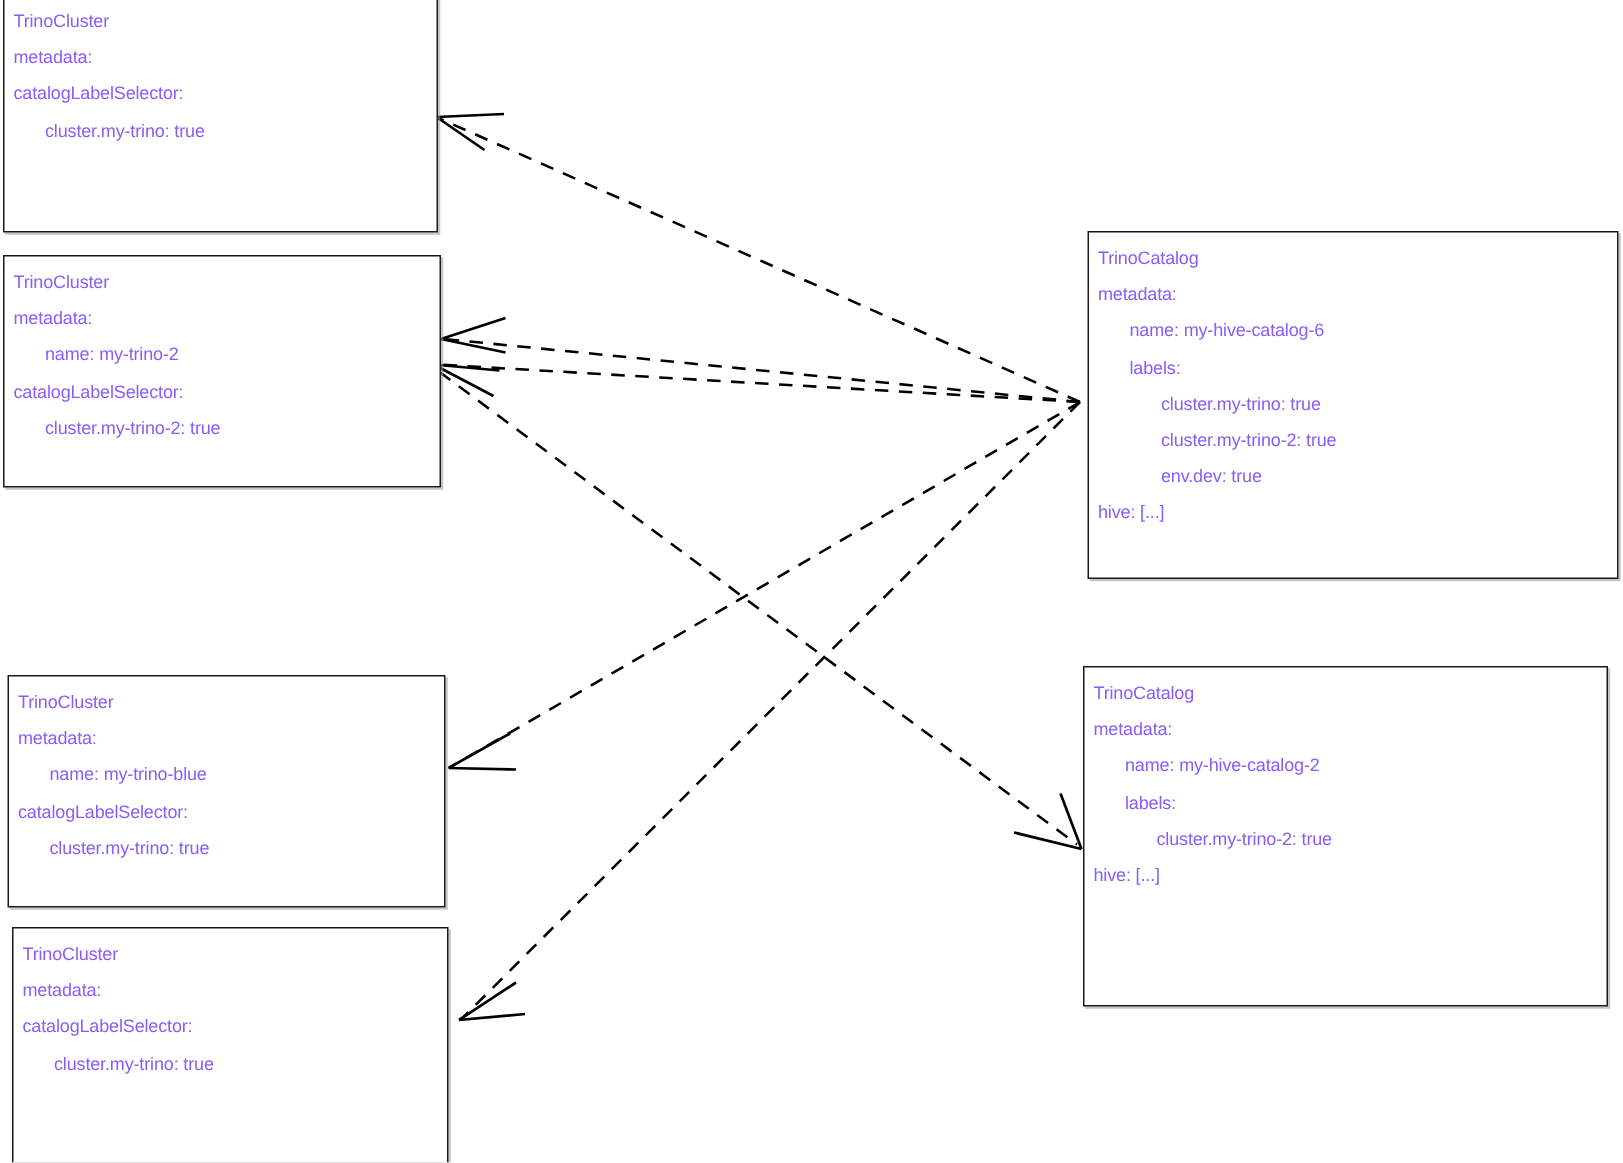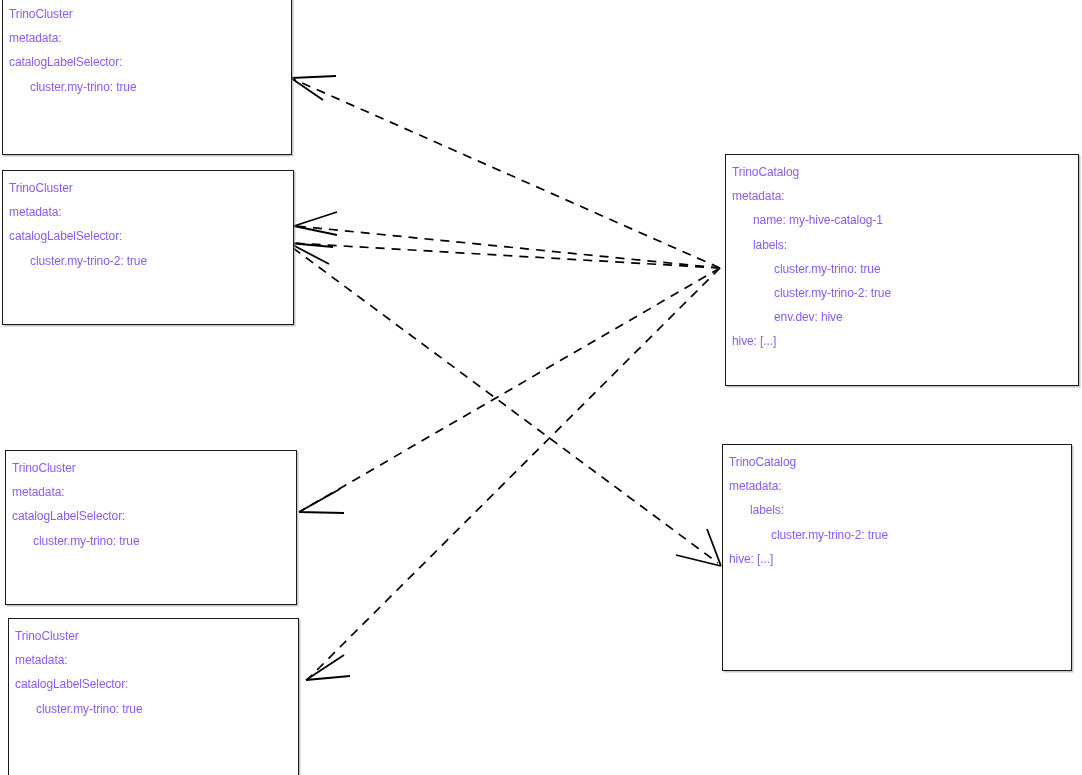--- a/index.html
+++ b/index.html
@@ -101,59 +101,62 @@
       <div class="line">metadata:</div>
       <div class="line">catalogLabelSelector:</div>
       <div class="line indent-1">cluster.my-trino: true</div>
     </div>
   </div>
 
   <div class="node" style="left:2px; top:170px; width:292px; height:155px;">
     <div class="node-body">
       <div class="line">TrinoCluster</div>
       <div class="line">metadata:</div>
+      <div class="line indent-1">name: my-trino-2</div>
       <div class="line">catalogLabelSelector:</div>
       <div class="line indent-1">cluster.my-trino-2: true</div>
     </div>
   </div>
 
   <div class="node" style="left:5px; top:450px; width:292px; height:155px;">
     <div class="node-body">
       <div class="line">TrinoCluster</div>
       <div class="line">metadata:</div>
+      <div class="line indent-1">name: my-trino-blue</div>
       <div class="line">catalogLabelSelector:</div>
       <div class="line indent-1">cluster.my-trino: true</div>
     </div>
   </div>
 
   <div class="node" style="left:8px; top:618px; width:291px; height:158px;">
     <div class="node-body">
       <div class="line">TrinoCluster</div>
       <div class="line">metadata:</div>
       <div class="line">catalogLabelSelector:</div>
       <div class="line indent-1">cluster.my-trino: true</div>
     </div>
   </div>
 
   <div class="node" style="left:725px; top:154px; width:354px; height:232px;">
     <div class="node-body">
       <div class="line">TrinoCatalog</div>
       <div class="line">metadata:</div>
-      <div class="line indent-1">name: my-hive-catalog-1</div>
+      <div class="line indent-1">name: my-hive-catalog-6</div>
       <div class="line indent-1">labels:</div>
       <div class="line indent-2">cluster.my-trino: true</div>
       <div class="line indent-2">cluster.my-trino-2: true</div>
-      <div class="line indent-2">env.dev: hive</div>
+      <div class="line indent-2">env.dev: true</div>
       <div class="line">hive: [...]</div>
     </div>
   </div>
 
   <div class="node" style="left:722px; top:444px; width:350px; height:227px;">
     <div class="node-body">
       <div class="line">TrinoCatalog</div>
       <div class="line">metadata:</div>
+      <div class="line indent-1">name: my-hive-catalog-2</div>
       <div class="line indent-1">labels:</div>
       <div class="line indent-2">cluster.my-trino-2: true</div>
       <div class="line">hive: [...]</div>
     </div>
   </div>
 
 </div>
 
 </body></html>

